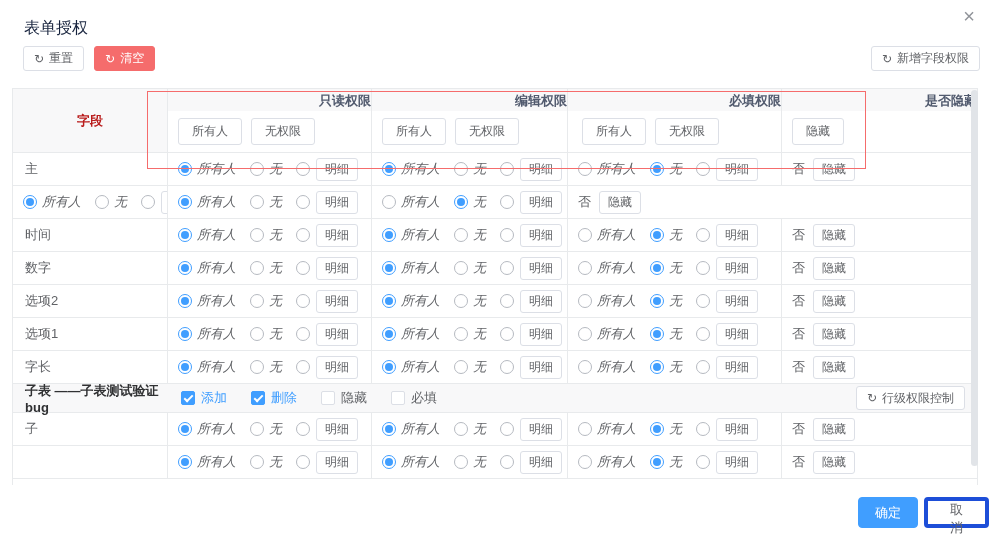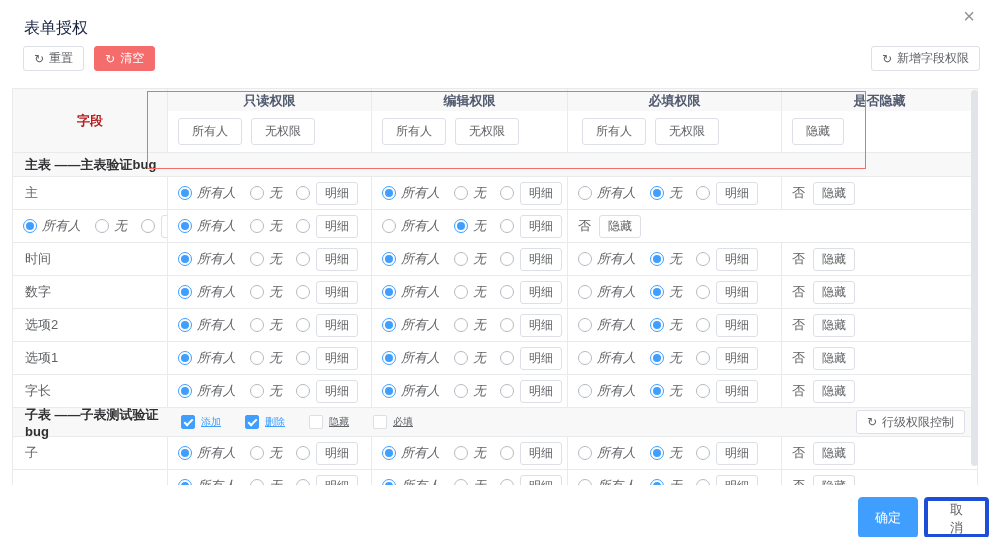--- a/index.html
+++ b/index.html
@@ -31,60 +31,60 @@
     position:absolute; left:12px; top:88px; width:966px; height:397px;
     border:1px solid #e8eaec; border-bottom:none; background:#fff; overflow:hidden;
   }
   .thead { display:grid; grid-template-columns:155px 204px 196px 214px 1fr; grid-template-rows:22px 42px; }
   .th-field {
     grid-column:1; grid-row:1/3; background:#f8f8f9; border-right:1px solid #e8eaec;
     border-bottom:1px solid #e8eaec; display:flex; align-items:center; justify-content:center;
     font-weight:bold; color:#b91c1c;
   }
   .th-group {
-    background:#f8f8f9; border-right:1px solid #e8eaec; text-align:center;
+    background:#f8f8f9; border-right:1px solid #e8eaec; text-align:right;
     line-height:23px; font-weight:bold; color:#515a6e; grid-row:1;
   }
   .tg1{grid-column:2} .tg2{grid-column:3} .tg3{grid-column:4} .tg4{grid-column:5; border-right:none}
   .th-btns {
     grid-row:2; background:#fff; border-right:1px solid #e8eaec; border-bottom:1px solid #e8eaec;
     display:flex; align-items:center; padding-left:10px; gap:9px;
   }
   .tb1{grid-column:2} .tb2{grid-column:3} .tb3{grid-column:4; padding-left:14px} .tb4{grid-column:5; border-right:none}
   .hbtn { height:27px; padding:0 13px; border:1px solid #dcdfe6; border-radius:3px; background:#fff; color:#606266; font-size:12px; cursor:pointer; font-family:inherit; white-space:nowrap; }
   
   .srow { background:#f8f8f9; border-bottom:1px solid #e8eaec; display:flex; align-items:center; padding-left:12px; height:24px; }
   .srow.sub { height:29px; }
   .stitle { font-weight:bold; color:#303133; font-size:13px; width:143px; flex:none; }
   .srow.sub .stitle { width:156px; }
   .cb-item { display:inline-flex; align-items:center; gap:6px; margin-right:24px; cursor:pointer; }
   .cb { width:14px; height:14px; border:1px solid #dcdfe6; border-radius:2px; background:#fff; position:relative; flex:none; }
   .cb.on { background:#409eff; border-color:#409eff; }
   .cb.on::after { content:""; position:absolute; left:4px; top:1px; width:3px; height:7px; border:solid #fff; border-width:0 2px 2px 0; transform:rotate(45deg); }
-  .cb-label { font-size:10px; color:#606266;text-decoration:underline; }
+  .cb-label { font-size:13px; color:#606266; }
   .cb-item.checked .cb-label { color:#409eff; }
   .row-ctl { margin-left:auto; margin-right:12px; height:24px; }
   
   .trow { display:grid; grid-template-columns:155px 204px 196px 214px 1fr; height:33px; border-bottom:1px solid #e8eaec; background:#fff; }
   .cell { display:flex; align-items:center; border-right:1px solid #e8eaec; padding-left:12px; overflow:hidden; }
   .cell:last-child { border-right:none; }
   .c-perm { padding-left:10px; }
   .radio-item { display:inline-flex; align-items:center; margin-right:14px; cursor:pointer; }
   .radio { width:14px; height:14px; border:1px solid #b6bac1; border-radius:50%; background:#fff; position:relative; flex:none; }
   .radio.on { border-color:#409eff; }
   .radio.on::after { content:""; position:absolute; left:2px; top:2px; right:2px; bottom:2px; border-radius:50%; background:#409eff; }
   .rlabel { margin-left:5px; color:#606266; font-size:13px; white-space:nowrap; }
   .mini { height:23px; padding:0 8px; margin-left:6px; border:1px solid #dcdfe6; border-radius:3px; background:#fff; color:#606266; font-size:12px; cursor:pointer; font-family:inherit; white-space:nowrap; }
   .hid-no { margin-right:2px; color:#606266; }
   .c-hidden { padding-left:10px; }
   
   .red-box { position:absolute; left:147px; top:91px; width:719px; height:78px; border:1px solid #f56c6c; pointer-events:none; z-index:5; }
   .scroll-thumb { position:absolute; left:971px; top:90px; width:7px; height:376px; background:#e1e4e8; border-radius:4px; z-index:6; }
   
-  .ft-btn { position:absolute; top:497px; height:41px; border-radius:4px; font-size:13px; padding:0 16px; cursor:pointer; font-family:inherit; }
+  .ft-btn { position:absolute; top:497px; height:31px; border-radius:4px; font-size:13px; padding:0 16px; cursor:pointer; font-family:inherit; }
   .ft-ok { left:858px; background:#409eff; border:1px solid #409eff; color:#fff; }
   .ft-cancel { left:924px; background:#fff; border:4px solid #1d4ed8; color:#606266; }
 </style>
 </head>
 <body>
 
 <div class="dlg-title">表单授权</div>
 <div class="dlg-close">×</div>
 
 <div class="toolbar">
@@ -119,23 +119,20 @@
     </div>
     <div class="th-btns tb3">
       <button class="hbtn">所有人</button>
       <button class="hbtn">无权限</button>
     </div>
     <div class="th-btns tb4">
       <button class="hbtn">隐藏</button>
     </div>
   </div>
   <div id="tbody">
-      <div class="srow">
-        <span class="stitle">主表 ——主表验证bug</span>
-      </div>
       <div class="trow">
         <div class="cell c-field">主</div>
         <div class="cell c-perm">
           <span class="radio-item">
             <i class="radio on"></i>
             <em class="rlabel">所有人</em>
           </span>
           <span class="radio-item">
             <i class="radio"></i>
             <em class="rlabel">无</em>

